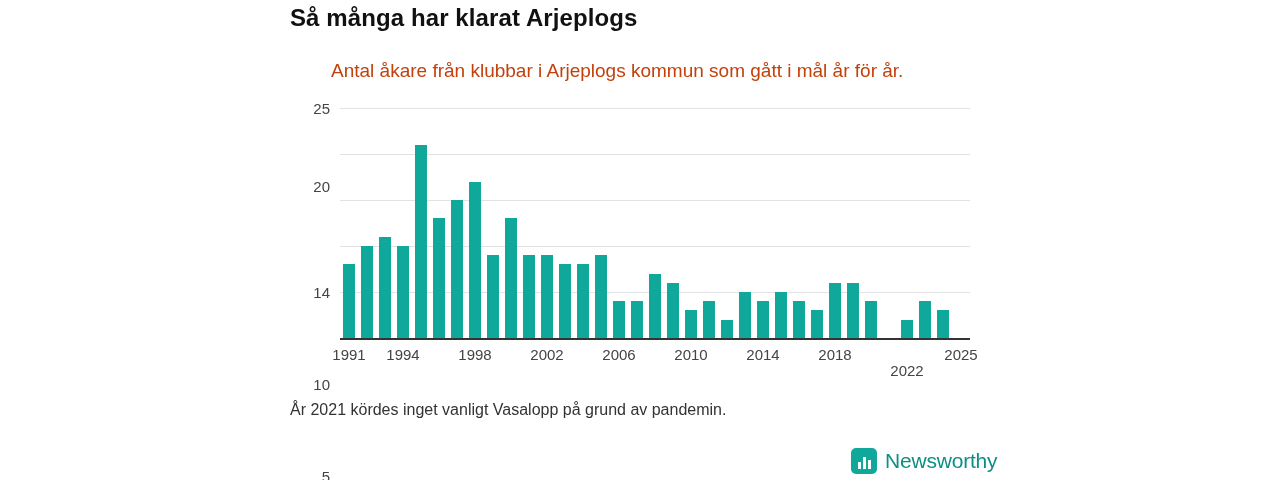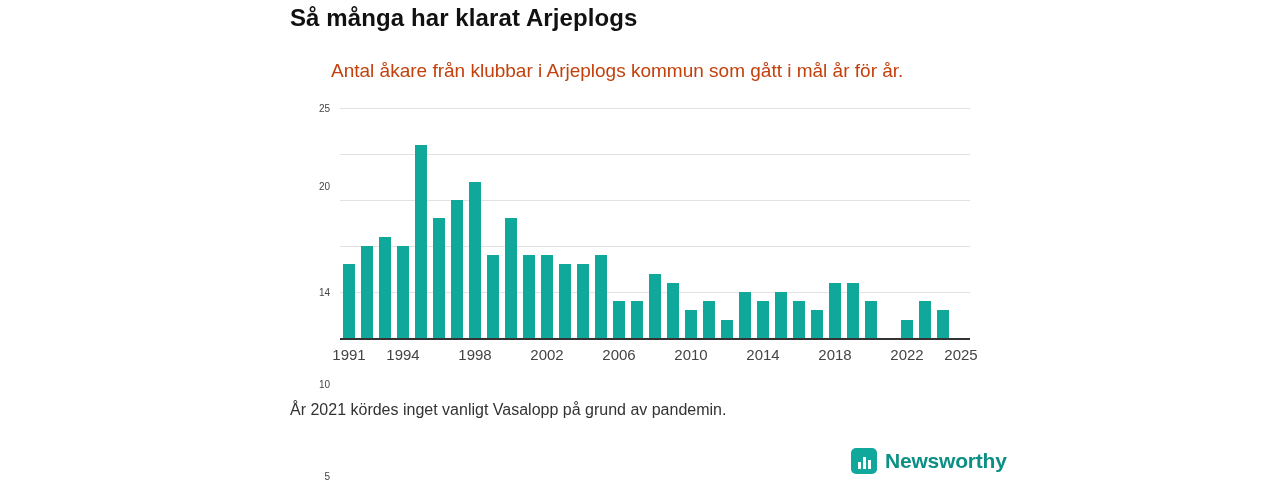--- a/index.html
+++ b/index.html
@@ -72,21 +72,21 @@
     left: 0;
     width: 630px;
     height: 1.5px;
     background: #333333;
   }
   .ytick {
     position: absolute;
     right: 100%;
     margin-right: 10px;
     transform: translateY(-50%);
-    font-size: 10px;
+    font-size: 15px;
     color: #444444;
     white-space: nowrap;
   }
   .bars {
     position: absolute;
     left: 0;
     bottom: 0;
     width: 630px;
     height: 230px;
   }
@@ -131,21 +131,21 @@
     padding-bottom: 5px;
     box-sizing: border-box;
   }
   .logo-mark .lb {
     width: 3px;
     background: #ffffff;
     margin: 0 1px;
   }
   .logo-text {
     font-size: 21px;
-    font-weight: bold;
+    font-weight: normal;
     color: #0c8f84;
     letter-spacing: -0.2px;
   }
 </style>
 </head>
 <body>
 
 <div class="page">
 
   <div class="title">Så många har klarat Arjeplogs</div>
@@ -209,21 +209,21 @@
     </div>
     <div class="xaxis" id="xaxis">
         <div class="xtick" style="left: 9px;">1991</div>
         <div class="xtick" style="left: 63px;">1994</div>
         <div class="xtick" style="left: 135px;">1998</div>
         <div class="xtick" style="left: 207px;">2002</div>
         <div class="xtick" style="left: 279px;">2006</div>
         <div class="xtick" style="left: 351px;">2010</div>
         <div class="xtick" style="left: 423px;">2014</div>
         <div class="xtick" style="left: 495px;">2018</div>
-        <div class="xtick" style="left: 567px;">2022</div>
+        <div class="xtick" style="left: 567px; margin-top: 16px;">2022</div>
         <div class="xtick" style="left: 621px;">2025</div>
       </div>
   </div>
 
   <div class="footnote">År 2021 kördes inget vanligt Vasalopp på grund av pandemin.</div>
 
   <div class="logo">
     <div class="logo-mark">
       <div class="lb" style="height:7px"></div>
       <div class="lb" style="height:12px"></div>

